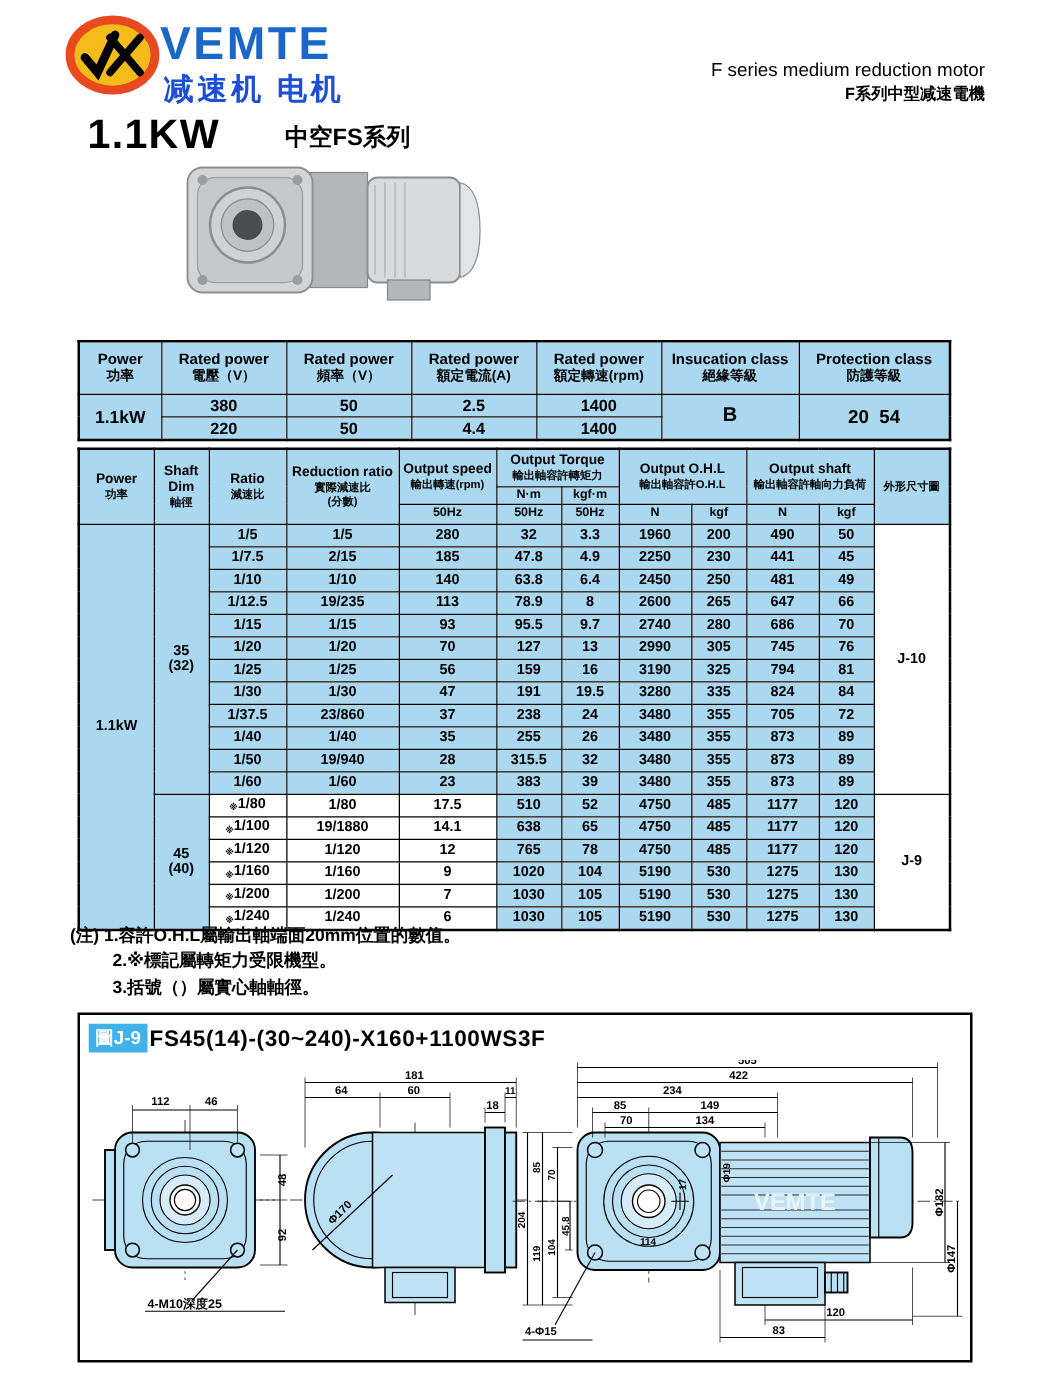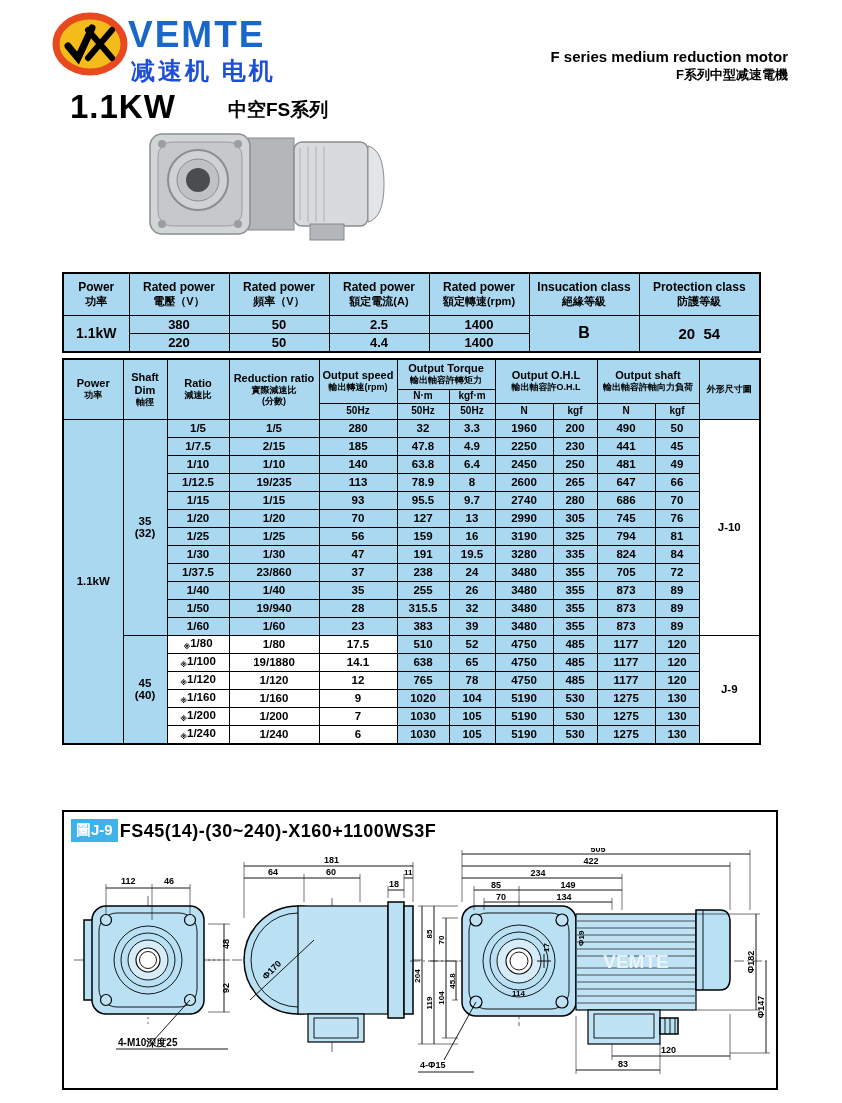--- a/index.html
+++ b/index.html
@@ -2,21 +2,21 @@
 <html><head>
 <meta charset="utf-8">
 <style>
   html,body{margin:0;padding:0;background:#ffffff;}
   .page{position:relative;width:842px;height:1103px;background:#fff;overflow:hidden;
         font-family:"Liberation Sans","DejaVu Sans",sans-serif;color:#000;}
   
   .logo{position:absolute;left:52px;top:12px;}
   .brand{position:absolute;left:128px;top:14px;font-size:37px;font-weight:bold;color:#1b66c9;letter-spacing:2px;}
   .brand-sub{position:absolute;left:131px;top:55px;font-size:24px;font-weight:bold;color:#1d4ed8;letter-spacing:3px;}
-  .title-en{position:absolute;right:54px;top:48px;font-size:15px;font-weight:bold;}
+  .title-en{position:absolute;right:54px;top:48px;font-size:15px;font-weight:normal;}
   .title-zh{position:absolute;right:54px;top:66px;font-size:13px;font-weight:bold;}
   .power-title{position:absolute;left:70px;top:88px;font-size:33px;font-weight:bold;letter-spacing:1px;}
   .series-label{position:absolute;left:228px;top:97px;font-size:19px;font-weight:bold;}
   .photo{position:absolute;left:140px;top:120px;}
   
   table{border-collapse:collapse;table-layout:fixed;}
   .t1,.t2{position:absolute;left:62px;width:697px;border:2px solid #000;}
   .t1{top:272px;}
   .t2{top:358px;}
   .t1 th,.t1 td,.t2 th,.t2 td{border:1px solid #000;background:#a9d8f0;text-align:center;
@@ -415,20 +415,25 @@
           <td>1030</td>
           <td>105</td>
           <td>5190</td>
           <td>530</td>
           <td>1275</td>
           <td>130</td>
         </tr>
       </tbody>
   </table>
 
+  <div class="notes">
+    <div><span>(注) </span><span>1.容許O.H.L屬輸出軸端面20mm位置的數值。</span></div>
+    <div class="indent">2.※標記屬轉矩力受限機型。</div>
+    <div class="indent">3.括號（）屬實心軸軸徑。</div>
+  </div>
 
   <div class="draw-box">
     <div class="draw-title">
       <span class="badge">圖J-9</span>
       <span class="dtitle">FS45(14)-(30~240)-X160+1100WS3F</span>
     </div>
 
     <svg width="702" height="234" viewBox="0 0 702 234" style="position:absolute;left:4px;top:36px;">
 
       <g transform="translate(10,0)">

